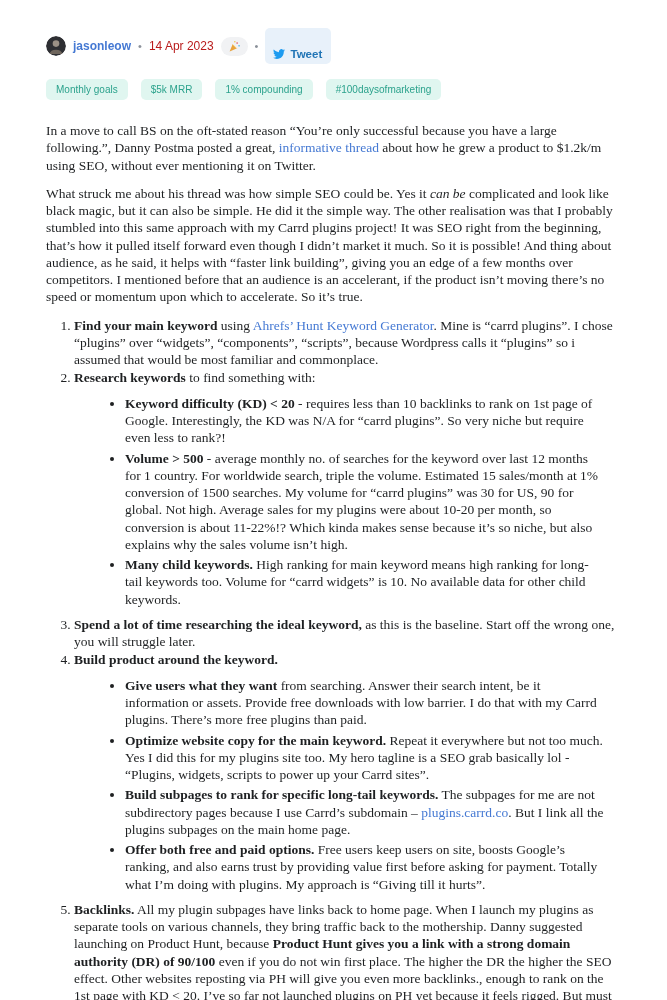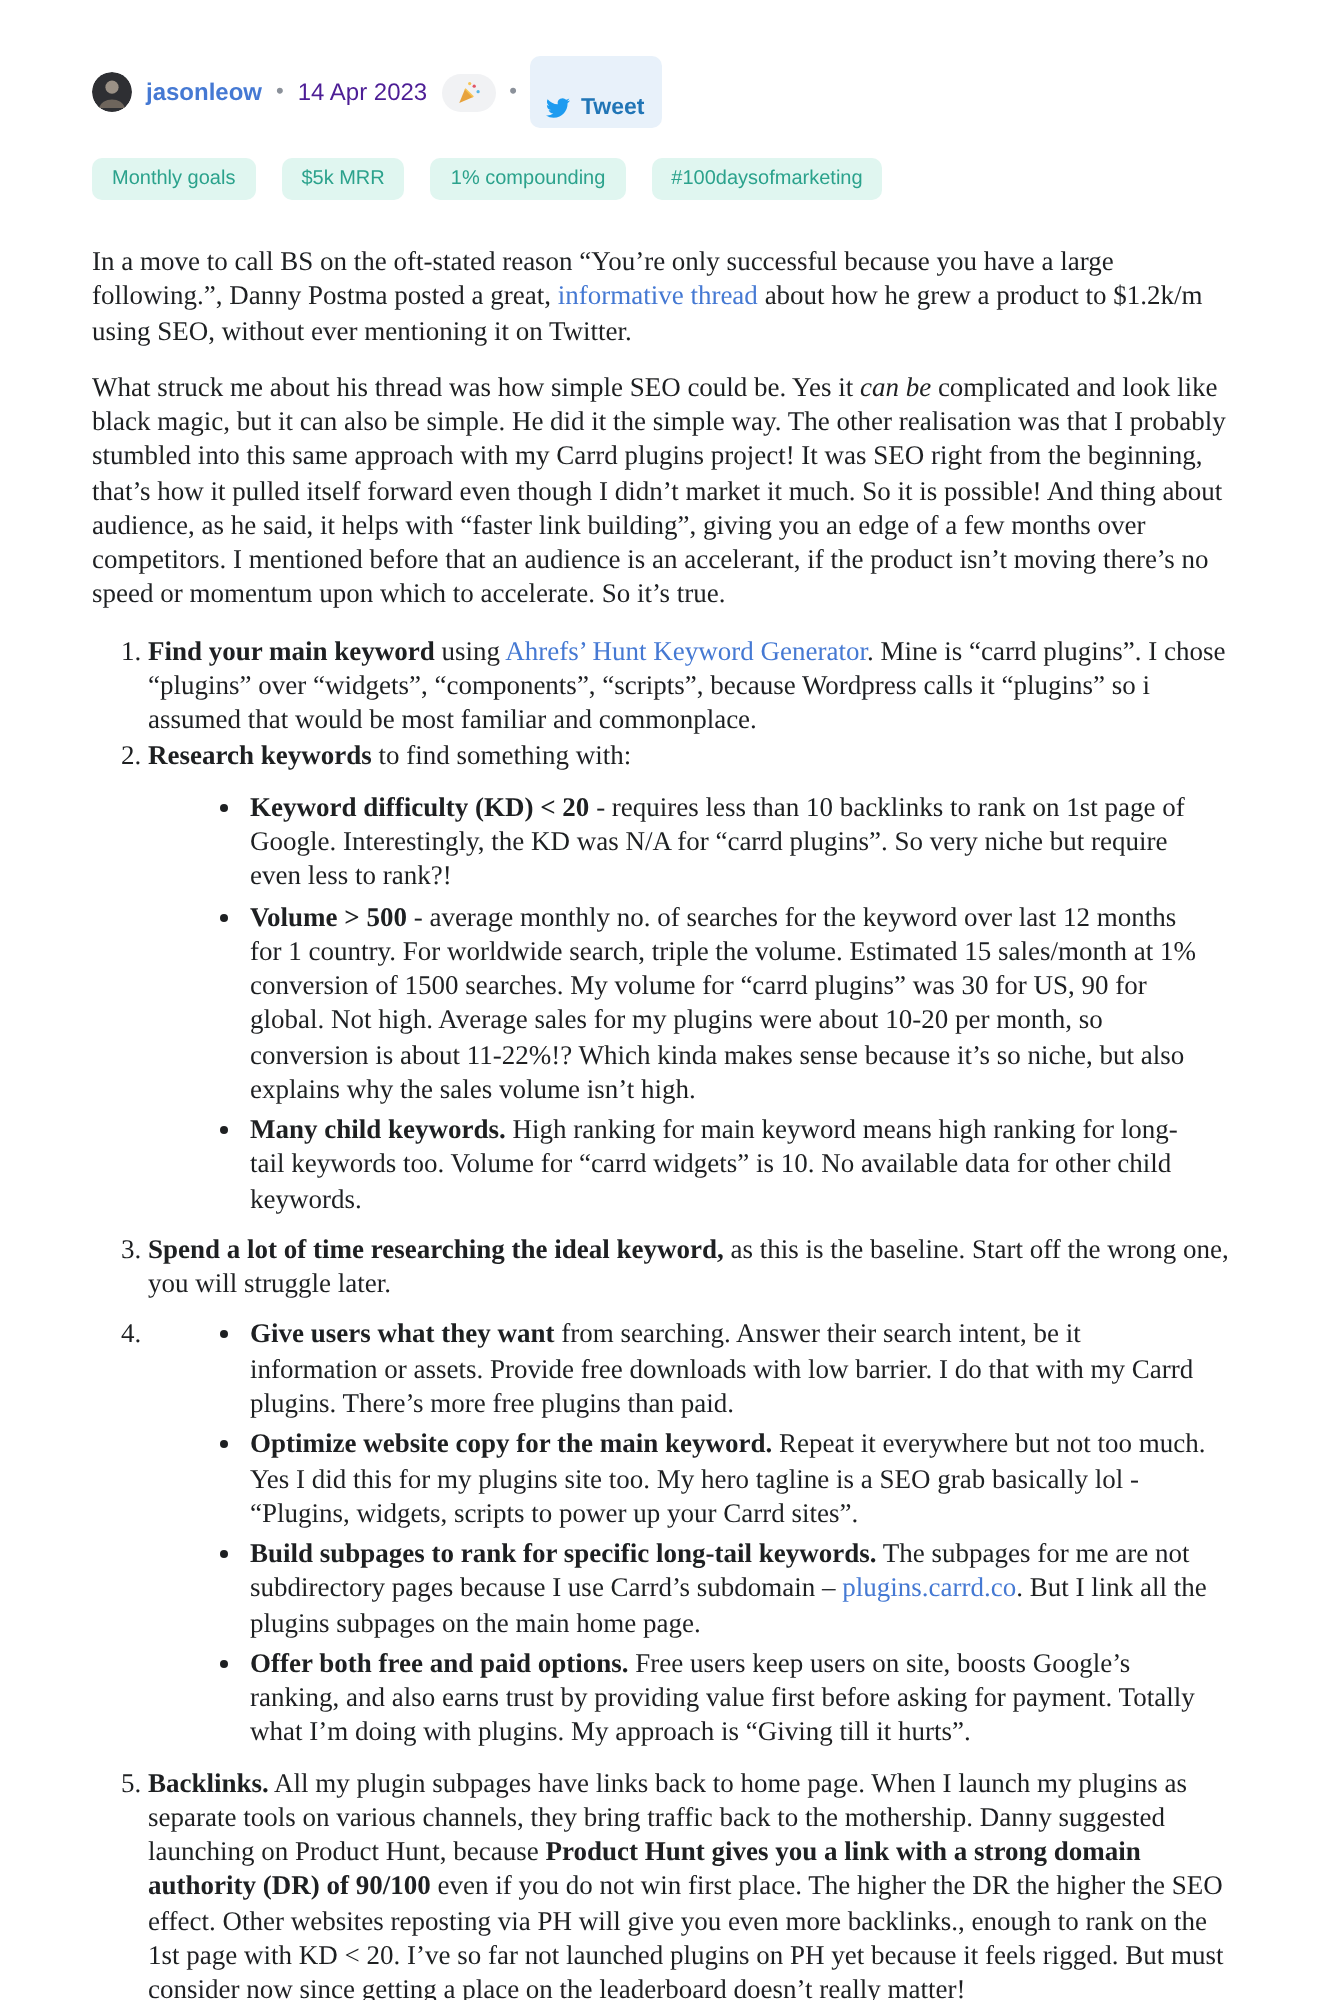--- a/index.html
+++ b/index.html
@@ -9,21 +9,21 @@
   h1.title{
     font-family:"Liberation Sans",sans-serif;
     font-size:22px;font-weight:700;color:#15181c;
     letter-spacing:-0.2px;margin:0 0 21px 0;line-height:1.2;
   }
 
   .byline{display:flex;align-items:center;gap:7px;font-size:12px;margin:0 0 15px 0;}
   .avatar{width:20px;height:20px;border-radius:50%;overflow:hidden;display:inline-flex;flex:0 0 auto;cursor:pointer;}
   .author{color:var(--link,#4579d3);font-weight:700;text-decoration:none;cursor:pointer;}
   .sep-dot{color:#8b919a;font-size:11px;}
-  .date{color:#4c1d95;text-align:right;}
+  .date{color:#b91c1c;text-align:right;}
   .emoji-pill{background:#f1f2f4;border-radius:10px;padding:3px 7px;display:inline-flex;align-items:center;cursor:pointer;}
   .tweet-btn{
     background:var(--tweet-bg,#e8f1fa);border-radius:5px;padding:20px 9px 4px 8px;
     display:inline-flex;align-items:center;gap:5px;text-decoration:none;cursor:pointer;
   }
   .tweet-btn span{color:var(--tweet-text,#2175b6);font-size:11.5px;font-weight:700;}
 
   .tags{display:flex;gap:13px;margin:0 0 22px 0;}
   .tag{
     background:var(--tag-bg,#e0f6f0);color:var(--tag-text,#2ba28c);
@@ -87,21 +87,21 @@
       <p><span>In a move to call BS on the oft-stated reason “You’re only successful because you have a large following.”, Danny Postma posted a great, </span><a href="#" class="lnk">informative thread</a><span> about how he grew a product to $1.2k/m using SEO, without ever mentioning it on Twitter.</span></p>
       <p><span>What struck me about his thread was how simple SEO could be. Yes it </span><span class="i">can be</span><span> complicated and look like black magic, but it can also be simple. He did it the simple way. The other realisation was that I probably stumbled into this same approach with my Carrd plugins project! It was SEO right from the beginning, that’s how it pulled itself forward even though I didn’t market it much. So it is possible! And thing about audience, as he said, it helps with “faster link building”, giving you an edge of a few months over competitors. I mentioned before that an audience is an accelerant, if the product isn’t moving there’s no speed or momentum upon which to accelerate. So it’s true.</span></p>
       <ol>
         <li><span class="b">Find your main keyword</span><span> using </span><a href="#" class="lnk">Ahrefs’ Hunt Keyword Generator</a><span>. Mine is “carrd plugins”. I chose “plugins” over “widgets”, “components”, “scripts”, because Wordpress calls it “plugins” so i assumed that would be most familiar and commonplace.</span></li>
         <li><span class="b">Research keywords</span><span> to find something with:</span><ul>
             <li><span class="b">Keyword difficulty (KD) &lt; 20</span><span> - requires less than 10 backlinks to rank on 1st page of Google. Interestingly, the KD was N/A for “carrd plugins”. So very niche but require even less to rank?!</span></li>
             <li><span class="b">Volume &gt; 500</span><span> - average monthly no. of searches for the keyword over last 12 months for 1 country. For worldwide search, triple the volume. Estimated 15 sales/month at 1% conversion of 1500 searches. My volume for “carrd plugins” was 30 for US, 90 for global. Not high. Average sales for my plugins were about 10-20 per month, so conversion is about 11-22%!? Which kinda makes sense because it’s so niche, but also explains why the sales volume isn’t high.</span></li>
             <li><span class="b">Many child keywords.</span><span> High ranking for main keyword means high ranking for long-tail keywords too. Volume for “carrd widgets” is 10. No available data for other child keywords.</span></li>
           </ul></li>
         <li><span class="b">Spend a lot of time researching the ideal keyword,</span><span> as this is the baseline. Start off the wrong one, you will struggle later.</span></li>
-        <li><ul>
+        <li><span class="b">Build product around the keyword.</span><ul>
             <li><span class="b">Give users what they want</span><span> from searching. Answer their search intent, be it information or assets. Provide free downloads with low barrier. I do that with my Carrd plugins. There’s more free plugins than paid.</span></li>
             <li><span class="b">Optimize website copy for the main keyword.</span><span> Repeat it everywhere but not too much. Yes I did this for my plugins site too. My hero tagline is a SEO grab basically lol - “Plugins, widgets, scripts to power up your Carrd sites”.</span></li>
             <li><span class="b">Build subpages to rank for specific long-tail keywords.</span><span> The subpages for me are not subdirectory pages because I use Carrd’s subdomain – </span><a href="#" class="lnk">plugins.carrd.co</a><span>. But I link all the plugins subpages on the main home page.</span></li>
             <li><span class="b">Offer both free and paid options.</span><span> Free users keep users on site, boosts Google’s ranking, and also earns trust by providing value first before asking for payment. Totally what I’m doing with plugins. My approach is “Giving till it hurts”.</span></li>
           </ul></li>
         <li><span class="b">Backlinks.</span><span> All my plugin subpages have links back to home page. When I launch my plugins as separate tools on various channels, they bring traffic back to the mothership. Danny suggested launching on Product Hunt, because </span><span class="b">Product Hunt gives you a link with a strong domain authority (DR) of 90/100</span><span> even if you do not win first place. The higher the DR the higher the SEO effect. Other websites reposting via PH will give you even more backlinks., enough to rank on the 1st page with KD &lt; 20. I’ve so far not launched plugins on PH yet because it feels rigged. But must consider now since getting a place on the leaderboard doesn’t really matter!</span></li>
       </ol>
     </div>
 
 </div>

